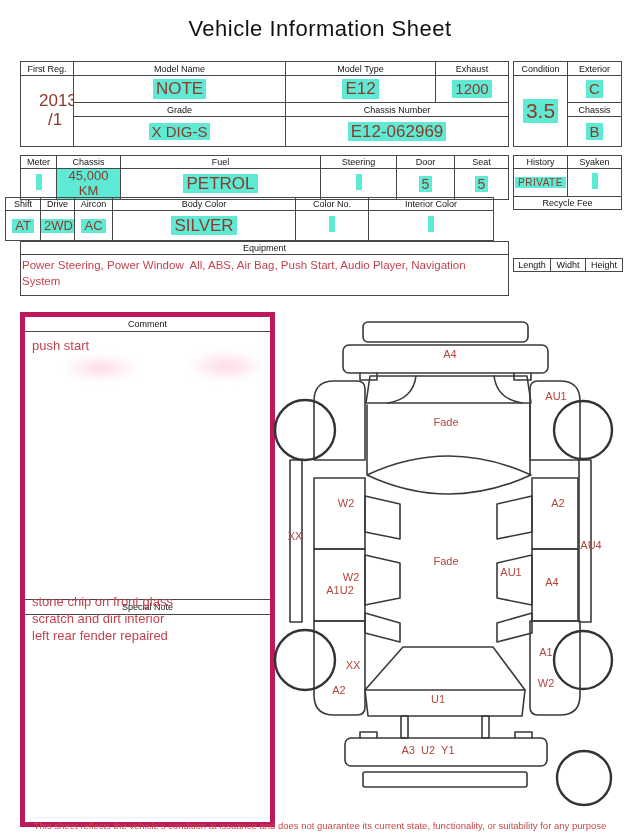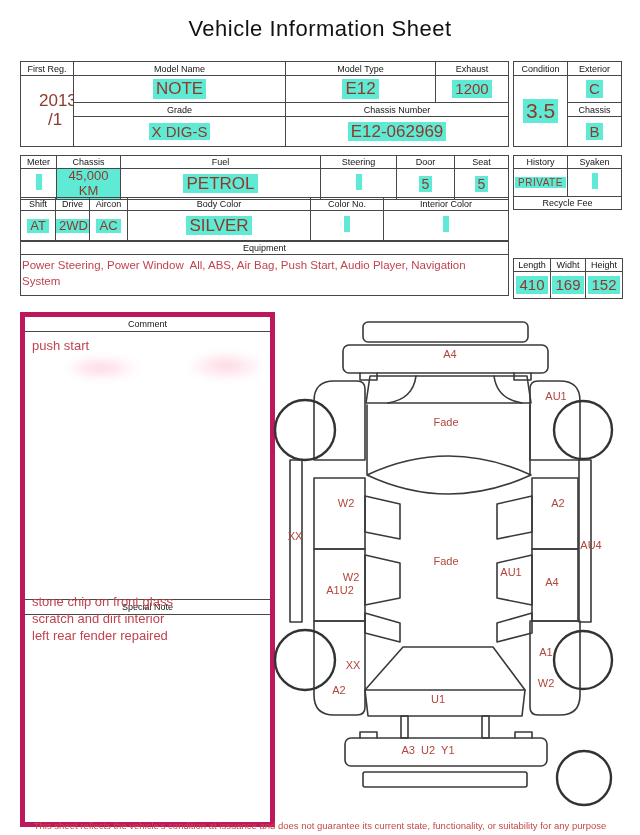--- a/index.html
+++ b/index.html
@@ -124,21 +124,21 @@
       <td><span class="hl"></span></td>
       <td class="v12"><span class="hl">45,000 KM</span></td>
       <td class="v17"><span class="hl">PETROL</span></td>
       <td><span class="hl"></span></td>
       <td class="v14"><span class="hl">5</span></td>
       <td class="v14"><span class="hl">5</span></td>
     </tr>
   </tbody>
     </table>
 
-  <table style="left:20px;top:197px;width:489px;">
+  <table style="left:5px;top:197px;width:489px;">
     <colgroup>
         <col style="width:35px">
         <col style="width:34px">
         <col style="width:38px">
         <col style="width:183px">
         <col style="width:73px">
         <col style="width:125px">
       </colgroup>
     <tbody>
         <tr style="height:13px;">
@@ -198,25 +198,20 @@
     <colgroup>
         <col style="width:37px">
         <col style="width:35px">
         <col style="width:37px">
       </colgroup>
     <tbody>
         <tr style="height:13px;">
       <th>Length</th>
       <th>Widht</th>
       <th>Height</th>
-    </tr>
-    <tr style="height:27px;">
-      <td class="v15"><span class="hl">410</span></td>
-      <td class="v15"><span class="hl">169</span></td>
-      <td class="v15"><span class="hl">152</span></td>
     </tr>
   </tbody>
     </table>
 
   <div class="cbox">
     <div class="box-header">Comment</div>
     <div class="comment-text">push start</div>
     <div class="bleed" style="left:38px;top:38px;width:76px;height:26px;"></div>
     <div class="bleed" style="left:162px;top:34px;width:78px;height:30px;"></div>
     <div class="special-header">Special Note</div>

